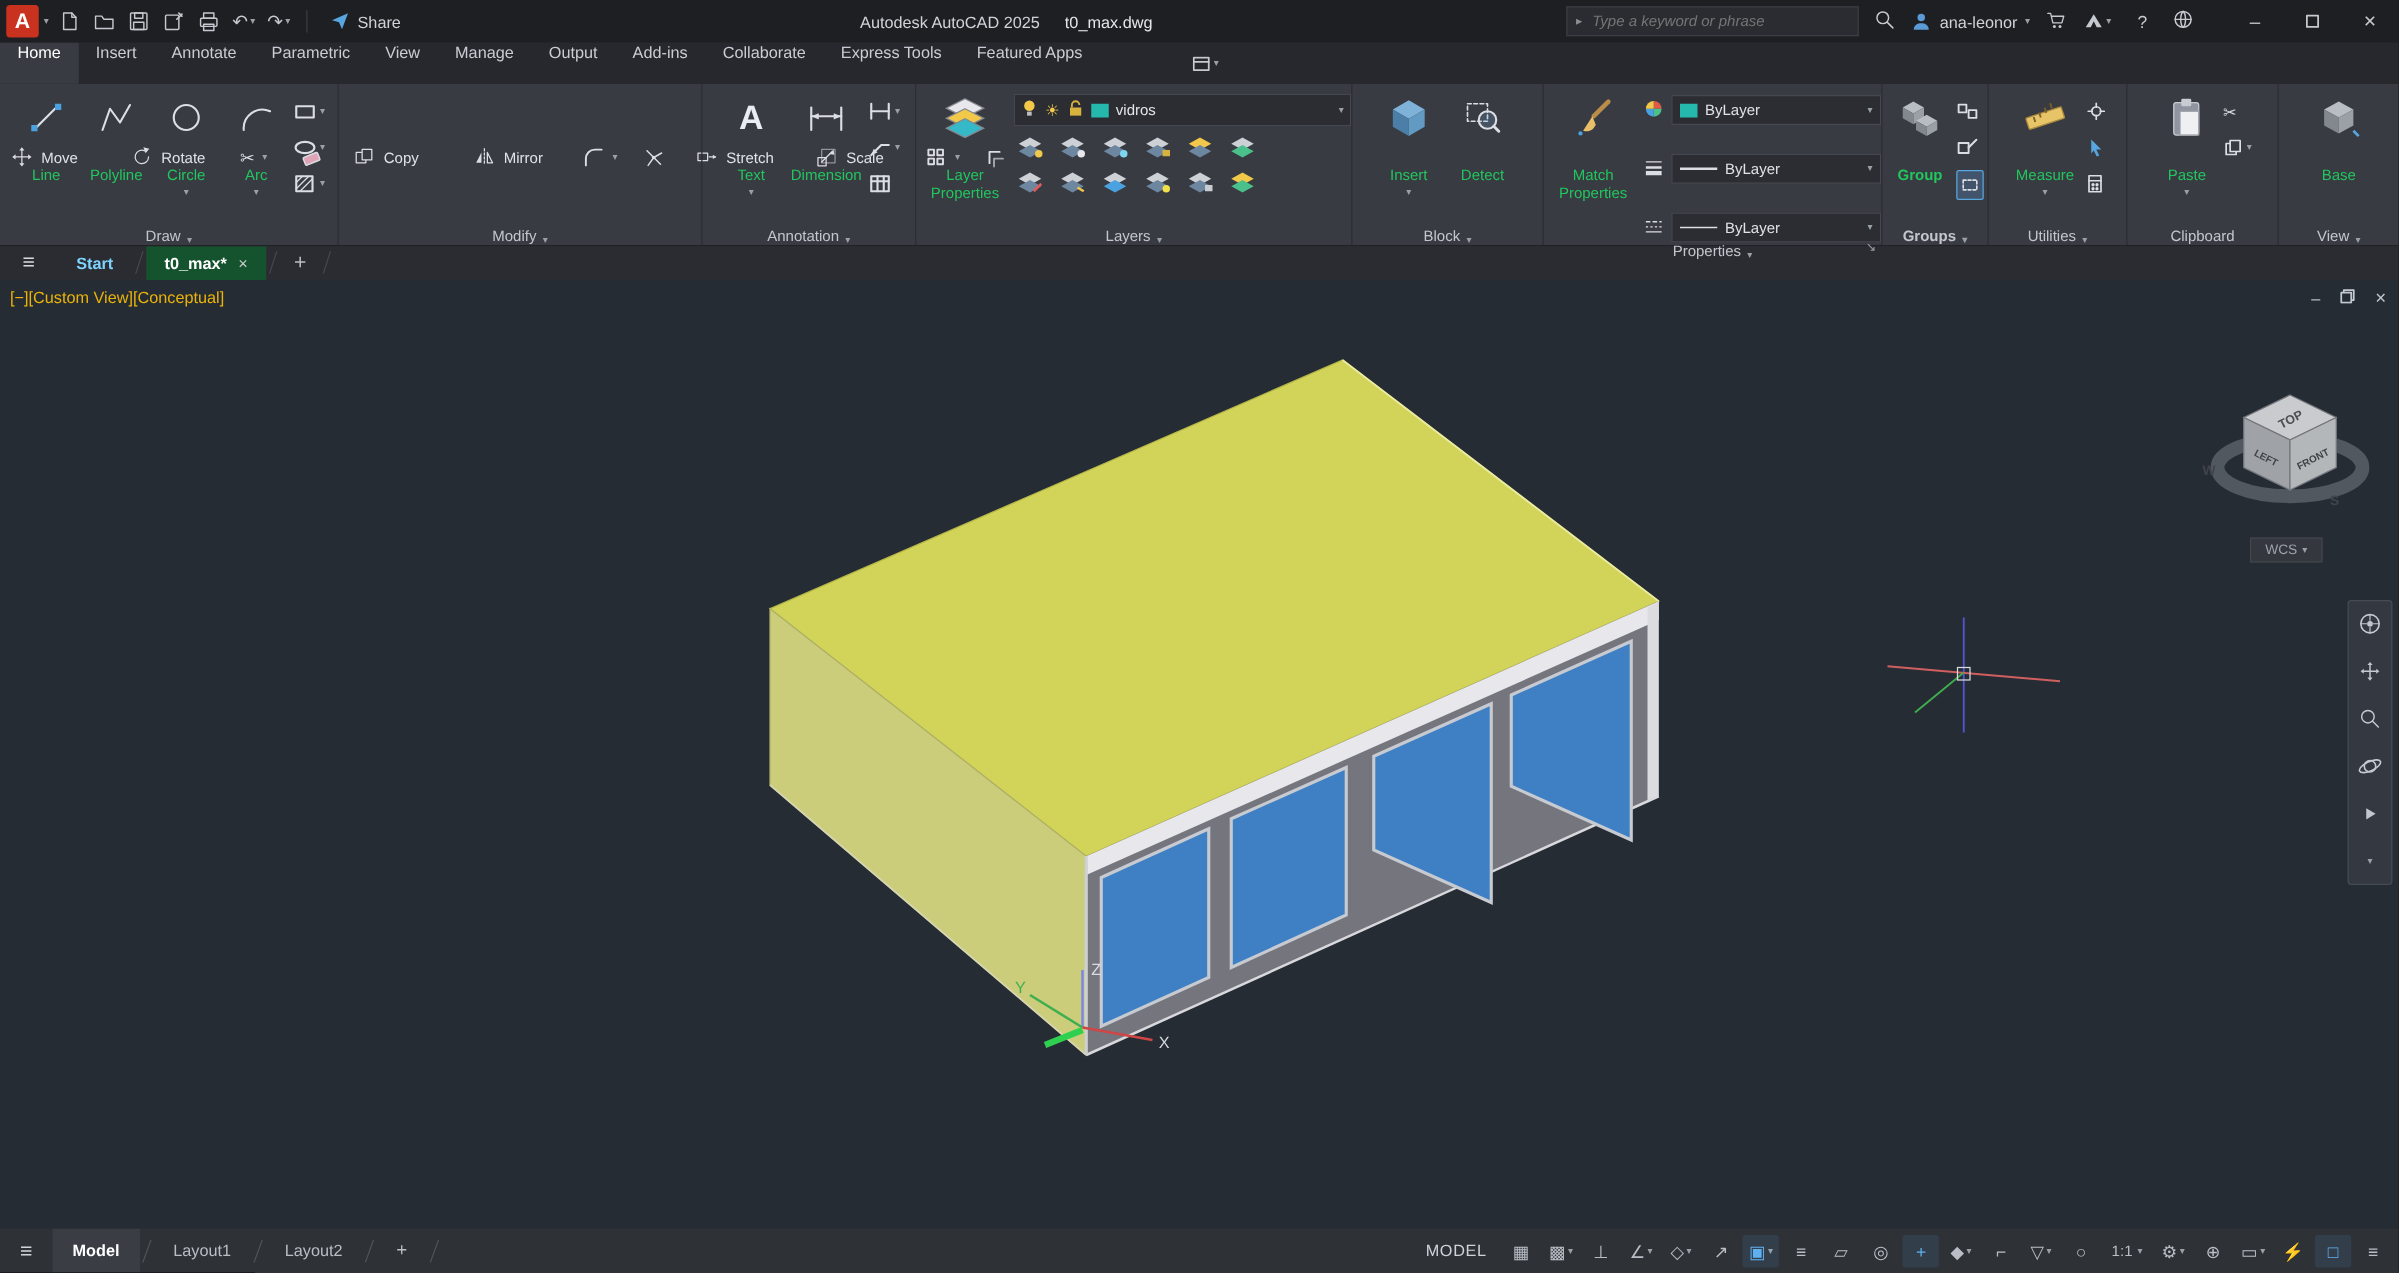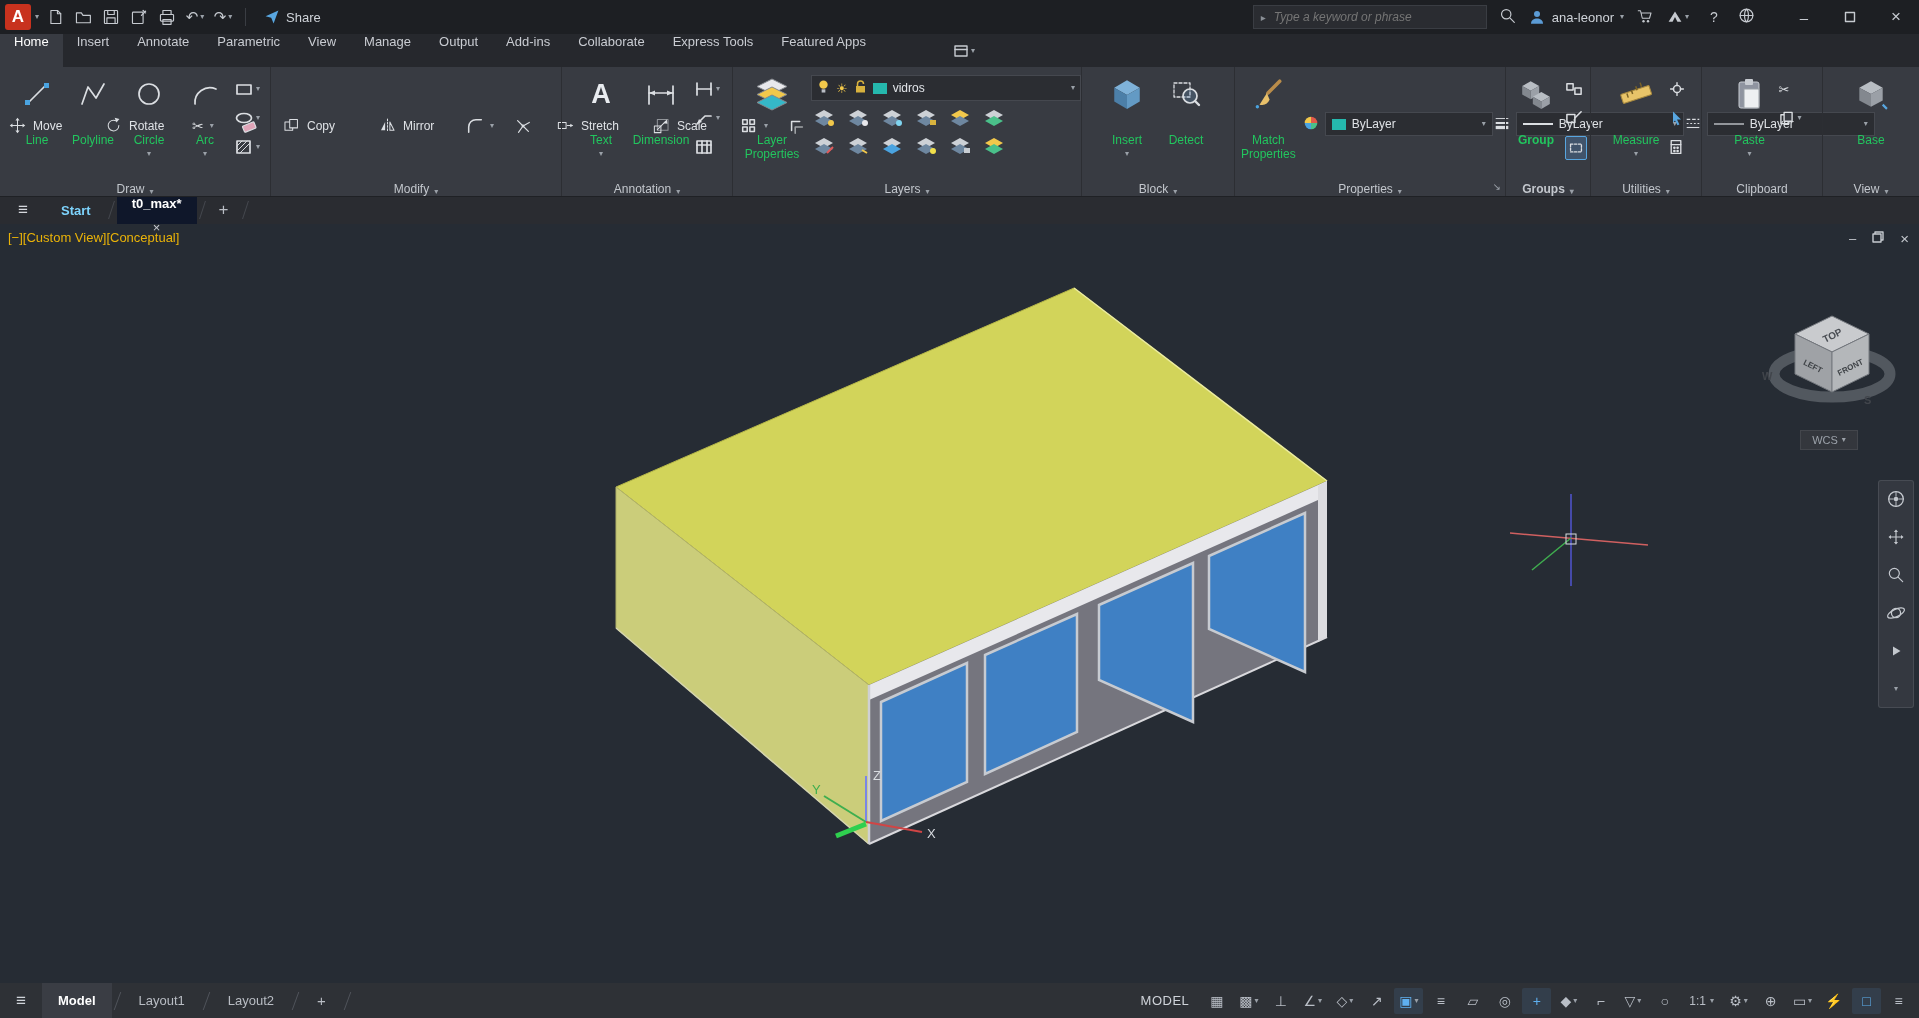--- a/index.html
+++ b/index.html
@@ -45,30 +45,30 @@
   .modgrid{display:flex;gap:6px;padding-top:10px;}
   .modrow{display:flex;align-items:center;}
   .rsmall{display:flex;align-items:center;gap:6px;font-size:12px;color:#dfe2e6;}
   .w96{width:96px;} .w88{width:88px;} .w48{width:48px;} .w36{width:36px;}
   .layers-right{display:flex;flex-direction:column;gap:6px;padding-top:6px;margin-left:6px;}
   .layer-dd{width:258px;height:24px;background:#2b2d32;border:1px solid #45484f;display:flex;align-items:center;gap:6px;padding:0 5px;}
   .chip{width:14px;height:11px;display:inline-block;}
   .dd-caret{margin-left:auto;}
   .lrow{display:flex;gap:8px;}
   .ltool{width:26px;height:22px;display:flex;align-items:center;justify-content:center;}
-  .prop-right{display:flex;flex-direction:row;gap:0;padding-top:7px;margin-left:4px;}
+  .prop-right{display:flex;flex-direction:column;gap:23px;padding-top:7px;margin-left:4px;}
   .prow{display:flex;align-items:center;gap:5px;}
   .pdd{width:154px;height:22px;background:#2b2d32;border:1px solid #45484f;display:flex;align-items:center;gap:6px;padding:0 6px;font-size:12px;color:#dfe2e6;}
   .launcher{position:absolute;right:4px;bottom:4px;color:#9aa0a8;font-size:10px;}
 
   
   .filetabs{position:absolute;top:196px;left:0;width:100%;height:28px;background:#2a2c31;display:flex;align-items:stretch;z-index:15;}
   .ft-menu{width:46px;display:flex;align-items:center;justify-content:center;color:#d5d8dd;font-size:17px;}
   .ftab{padding:0 15px;display:flex;align-items:center;gap:9px;color:#7dd3fc;font-size:13px;font-weight:bold;}
-  .ftab.active{background:#0f172a;color:#ffffff;font-weight:bold;flex-direction:column;}
+  .ftab.active{background:#14532d;color:#ffffff;font-weight:bold;}
   .ftab-close{font-weight:normal;color:#c9ccd2;font-size:13px;}
   .ft-slant{width:1px;background:#45484f;transform:skewX(-18deg);margin:5px 5px;}
   .ft-add{width:32px;display:flex;align-items:center;justify-content:center;color:#b9bdc4;font-size:17px;}
 
   
   .viewport{position:absolute;top:224px;left:0;width:1919px;height:759px;background:#262c34;}
   .vp-controls{position:absolute;top:6px;left:8px;color:#eab308;font-size:13px;z-index:5;}
   .vp-winbtns{position:absolute;top:6px;right:10px;display:flex;gap:16px;color:#c3c7cd;z-index:5;align-items:center;}
   .scene{position:absolute;top:0;left:0;}
   .wcs-chip{position:absolute;top:206px;left:1800px;width:56px;height:18px;background:#34373d;border:1px solid #43464c;display:flex;align-items:center;justify-content:center;gap:4px;color:#9ba1a9;font-size:11px;z-index:5;}
@@ -131,20 +131,24 @@
       <span class="tbtn">↷<span class="caret">▾</span></span>
       <span class="tb-sep"></span>
       <span class="share">
         <svg width="16" height="16" viewBox="0 0 20 20">
             <polygon points="2,9 18,2 12,18 9,11" fill="#58a6e0"></polygon>
           </svg>
         <span>Share</span>
       </span>
     </div>
 
+    <div class="tb-title">
+      <span>Autodesk AutoCAD 2025</span>
+      <span style="color:#e4e7eb;">t0_max.dwg</span>
+    </div>
 
     <div class="tb-right">
       <div class="searchbox">
         <span style="color:#8a8f96;font-size:10px;">▸</span>
         <input type="text" placeholder="Type a keyword or phrase" style="">
       </div>
       <span><svg class="ic2" width="17" height="17" viewBox="0 0 20 20">
             <circle cx="8.5" cy="8.5" r="5.5"></circle>
             <line x1="12.8" y1="12.8" x2="18" y2="18"></line>
           </svg></span>

